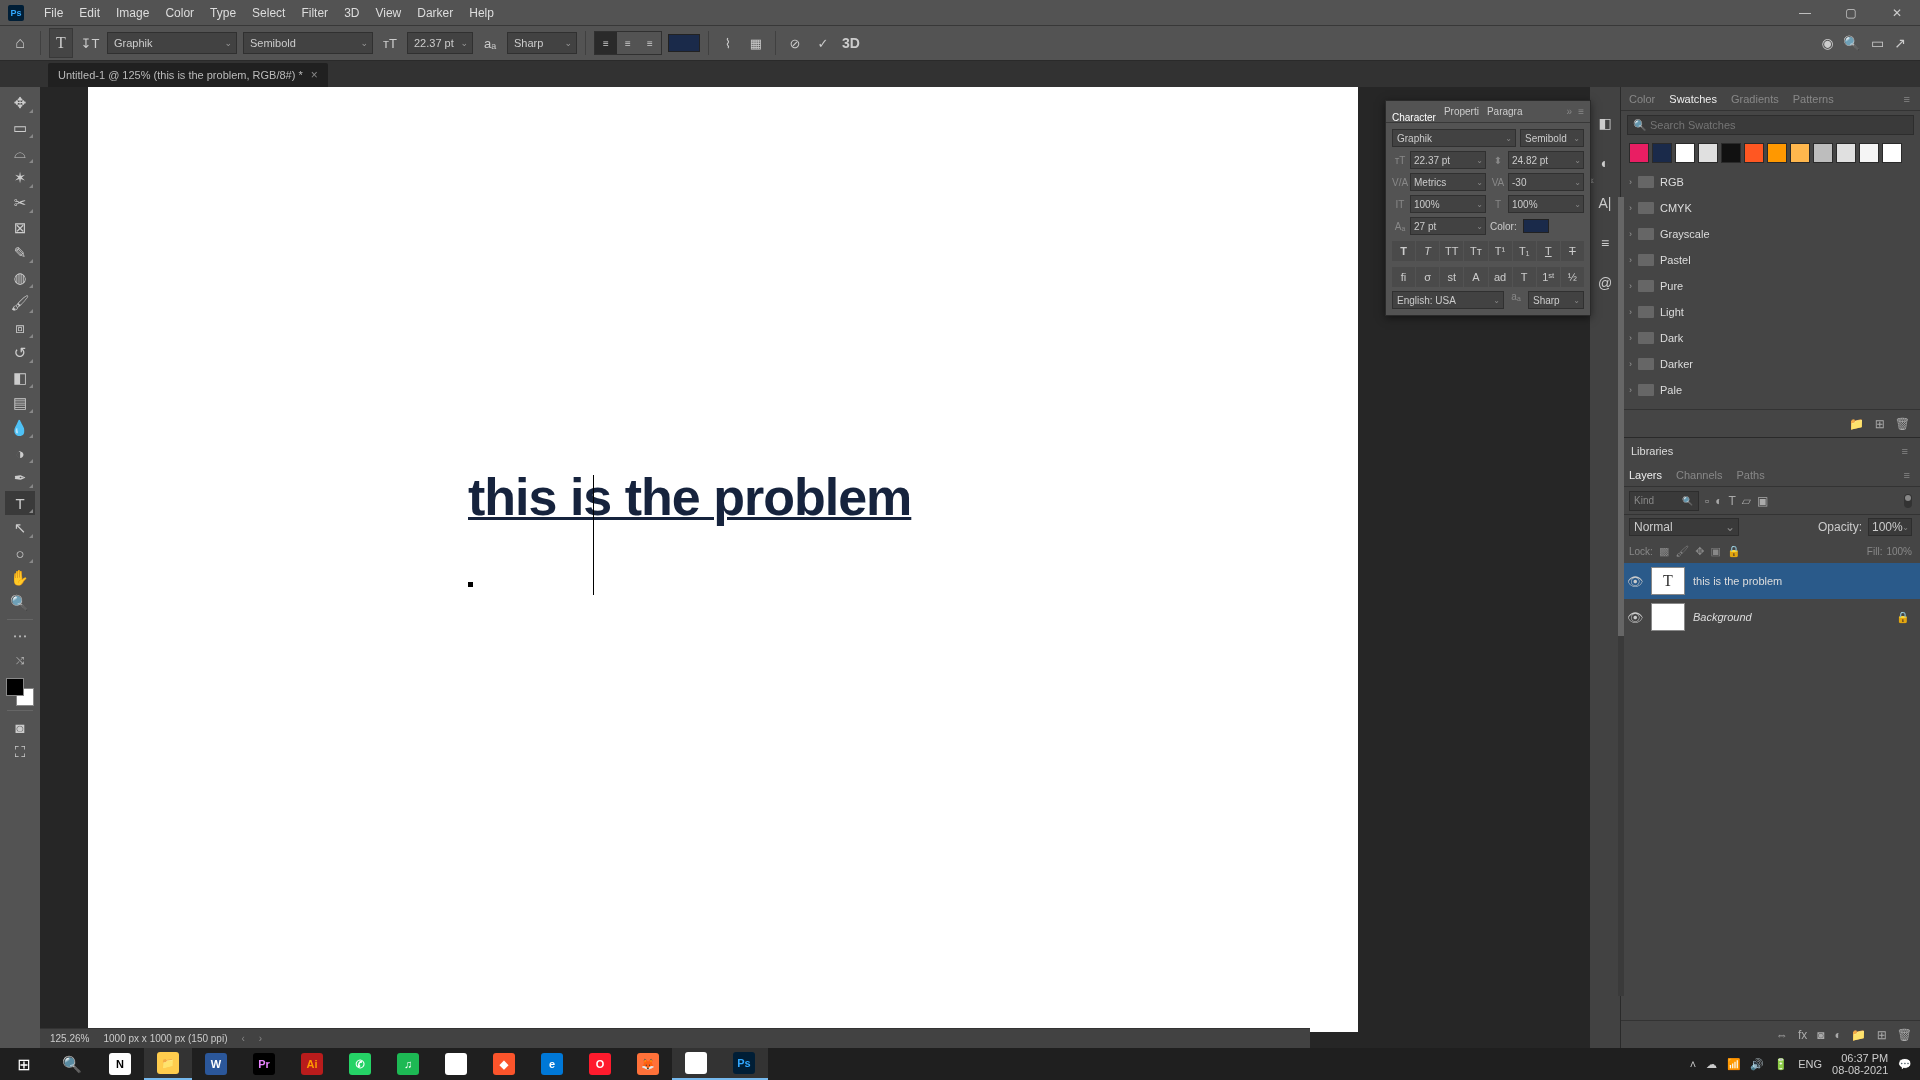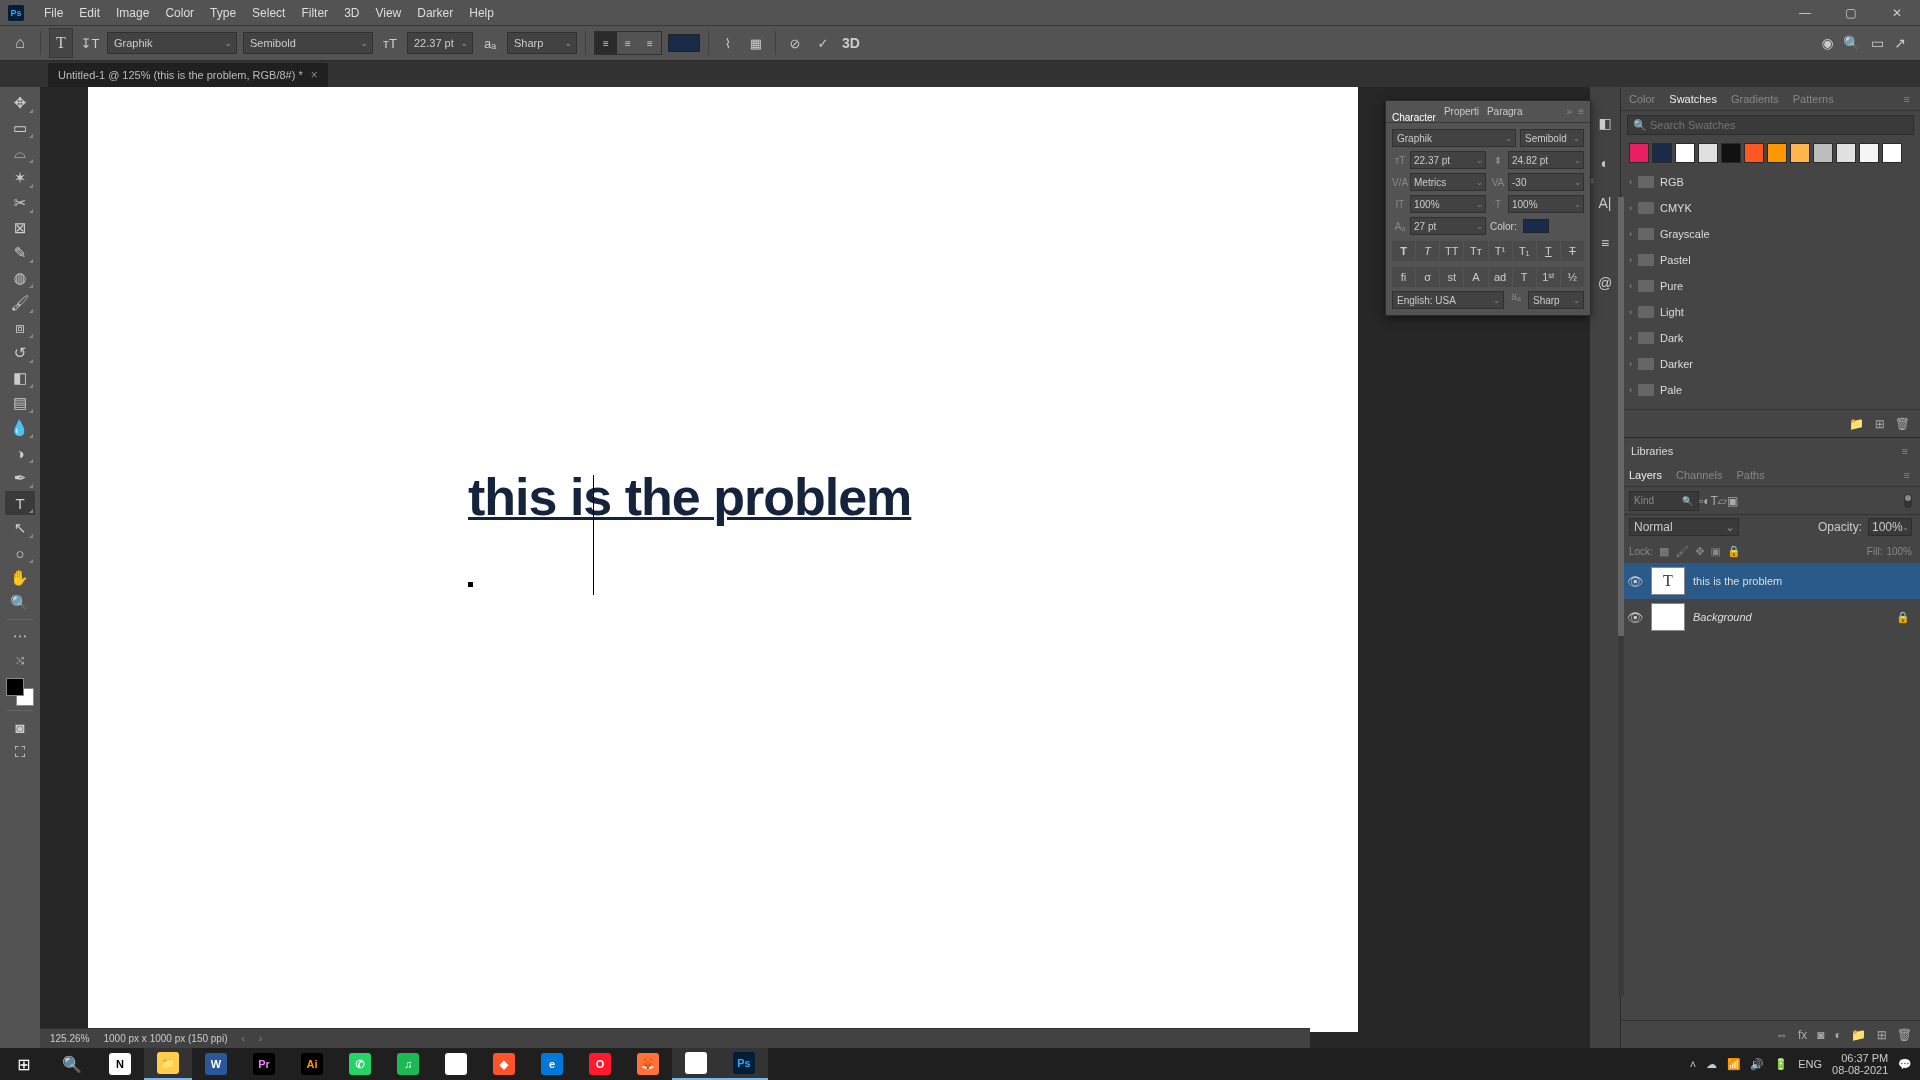--- a/index.html
+++ b/index.html
@@ -92,21 +92,21 @@
 .sw-folder .chev { color:#999; font-size:9px;}
 .sw-folder .fico { width:16px; height:12px; background:#666; border-radius:1px;}
 .sw-bottom { height:28px; border-top:1px solid #333; display:flex; align-items:center; justify-content:flex-end; gap:10px; padding:0 10px; color:#aaa; font-size:12px;}
 
 
 .lib-strip { height:26px; border-top:1px solid #2a2a2a; display:flex; align-items:center; padding:0 10px; font-size:11px; color:#ddd;}
 .lib-strip .menu { margin-left:auto; letter-spacing:2px; color:#888;}
 
 
 .layers { flex:1; display:flex; flex-direction:column;}
-.lay-filter { height:28px; display:flex; align-items:center; padding:0 8px; border-bottom:1px solid #333;}
+.lay-filter { height:28px; display:flex; align-items:center; gap:6px; padding:0 8px; border-bottom:1px solid #333;}
 .lay-filter .kind { width:70px; height:20px; background:#3a3a3a; border:1px solid #2d2d2d; font-size:10px; color:#888; display:flex; align-items:center; padding:0 18px 0 4px; position:relative;}
 .lay-filter .kind::before { content:"🔍"; position:absolute; right:4px; font-size:9px;}
 .lay-filter .fic { color:#aaa; font-size:12px;}
 .lay-filter .toggle { margin-left:auto; width:8px; height:14px; background:#333; border-radius:4px; position:relative;}
 .lay-filter .toggle::after { content:""; position:absolute; top:1px; left:1px; width:6px; height:6px; background:#888; border-radius:50%;}
 .lay-blend { height:24px; display:flex; align-items:center; gap:6px; padding:0 8px; font-size:12px; color:#ccc;}
 .lay-blend .dd2 { width:110px; height:18px; background:#3a3a3a; border:1px solid #2d2d2d; padding:0 4px; display:flex; align-items:center; position:relative;}
 .lay-blend .dd2::after { content:"⌄"; position:absolute; right:3px; color:#888;}
 .lay-blend .opfield { width:44px; height:18px; background:#3a3a3a; border:1px solid #2d2d2d; padding:0 3px; display:flex; align-items:center; position:relative;}
 .lay-blend .opfield::after { content:"⌄"; position:absolute; right:2px; color:#888; font-size:8px;}
@@ -506,21 +506,21 @@
   <div class="tb active">
       <div class="tb-icon" style="background:#ffcc4d">📁</div>
     </div>
   <div class="tb">
       <div class="tb-icon" style="background:#2b579a;color:#fff">W</div>
     </div>
   <div class="tb">
       <div class="tb-icon" style="background:#000000;color:#e985ff">Pr</div>
     </div>
   <div class="tb">
-      <div class="tb-icon" style="background:#000000;color:#ff9a00">Ai</div>
+      <div class="tb-icon" style="background:#b91c1c;color:#ff9a00">Ai</div>
     </div>
   <div class="tb">
       <div class="tb-icon" style="background:#25d366;color:#fff">✆</div>
     </div>
   <div class="tb">
       <div class="tb-icon" style="background:#1db954;color:#fff">♫</div>
     </div>
   <div class="tb">
       <div class="tb-icon" style="background:#fff">✱</div>
     </div>

